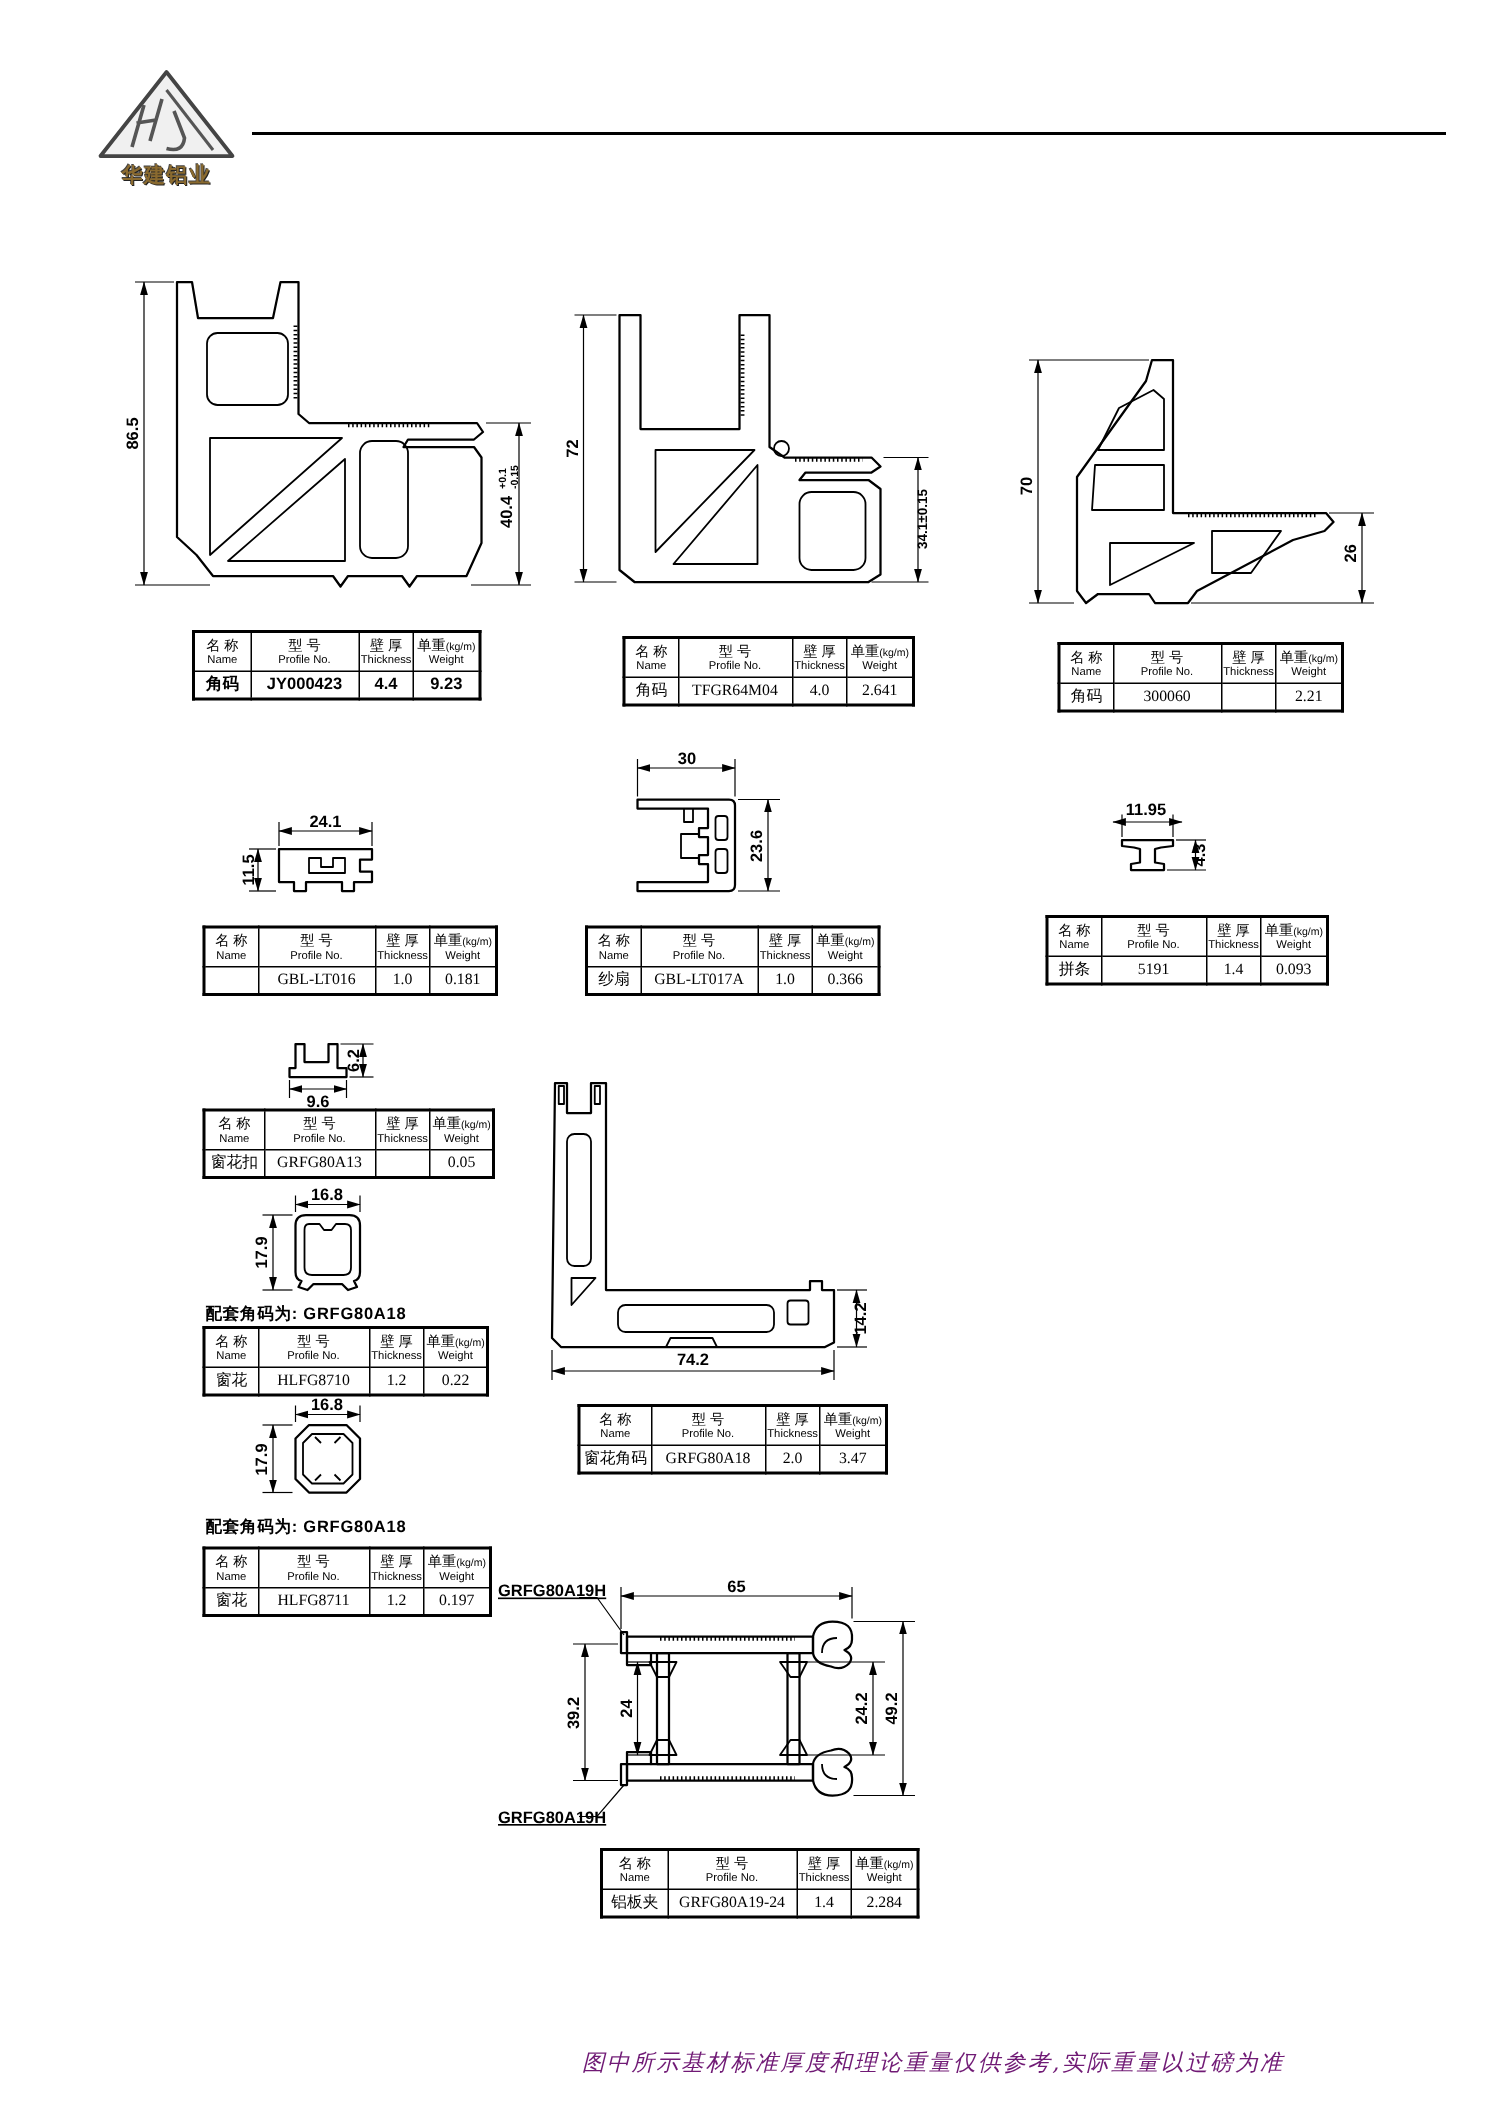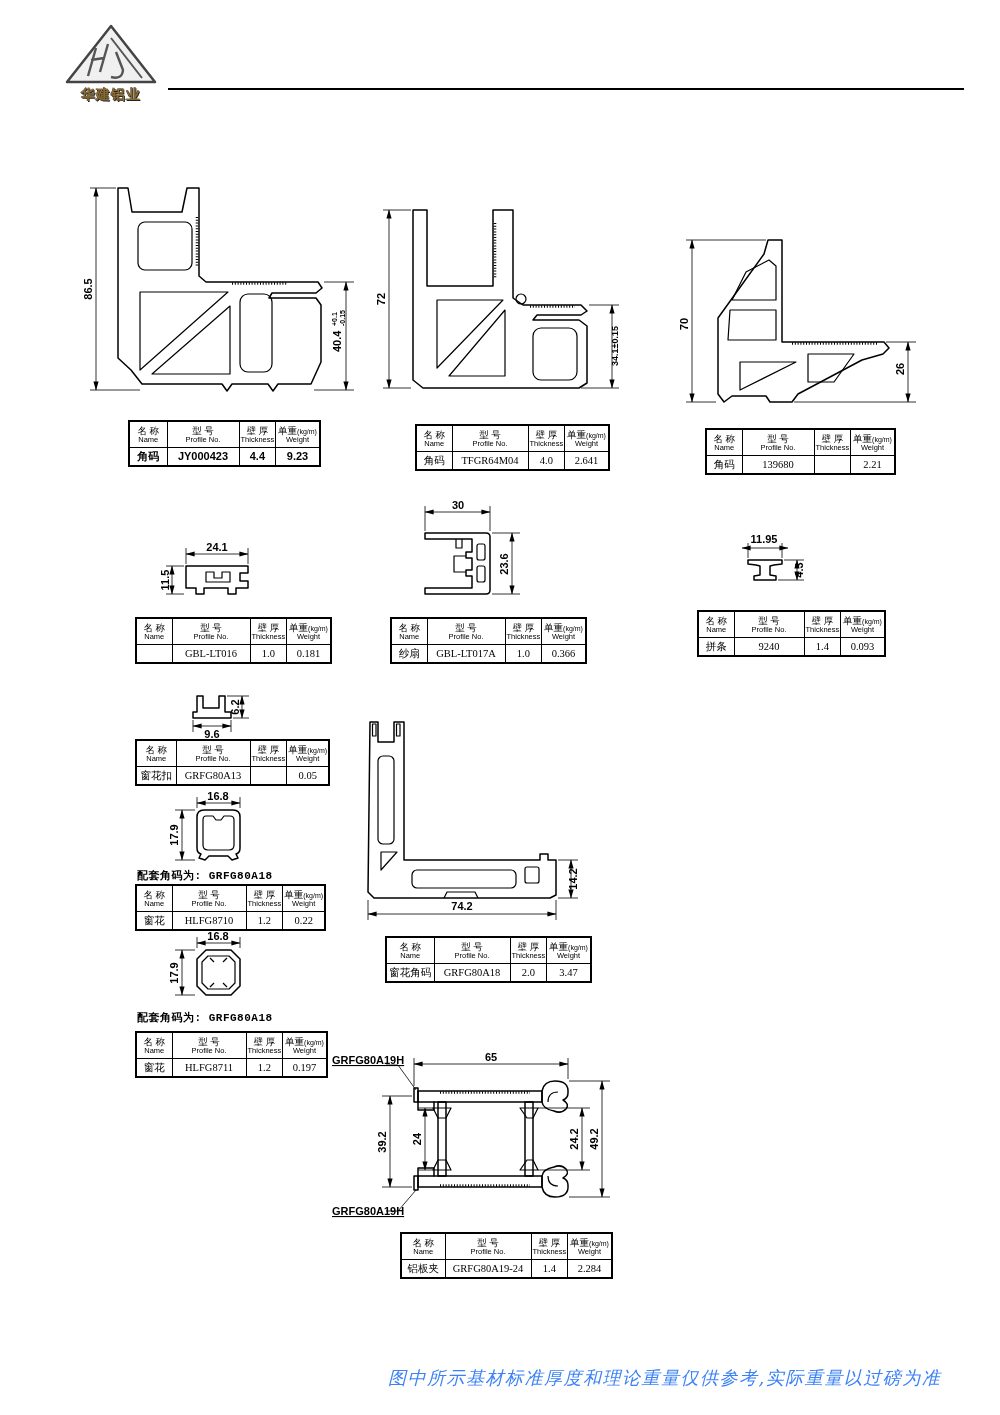--- a/index.html
+++ b/index.html
@@ -1,39 +1,39 @@
 <!DOCTYPE html>
 <html><head>
 <meta charset="utf-8">
 <style>
   html,body{margin:0;padding:0;background:#fff}
   .page{position:relative;width:1000px;height:1415px;background:#fff;font-family:"Liberation Sans",sans-serif;overflow:hidden}
   .title{position:absolute;left:170px;top:44px;font-family:"Liberation Serif",serif;font-size:27px;font-weight:bold;letter-spacing:2px;color:#000}
   .rule{position:absolute;left:168px;top:88px;width:796px;height:2px;background:#000}
-  .logo{position:absolute;left:56px;top:22px;width:110px;height:84px}
+  .logo{position:absolute;left:56px;top:44px;width:110px;height:84px}
   .logo-text{position:absolute;left:0px;top:64px;width:110px;text-align:center;font-size:14px;font-weight:bold;color:#8a6a2f;letter-spacing:1px;text-shadow:0.7px 0.7px 0 #222,-0.5px -0.5px 0 #444}
   svg.draw{position:absolute;overflow:visible}
   .prof path,.prof rect,.prof circle{fill:none;stroke:#000;stroke-width:1.5;stroke-linejoin:round;stroke-linecap:round}
   .cav path,.cav rect,.cav circle{fill:none;stroke:#000;stroke-width:1.2;stroke-linejoin:round}
   .dim line,.dim path{stroke:#000;stroke-width:0.8;fill:none}
   .dim text{font-family:"Liberation Sans",sans-serif;font-size:11px;font-weight:bold;fill:#000}
   text.tol{font-size:7px}
   text.dimsmall{font-size:9px}
   .teeth{stroke:#000;stroke-width:2.6;stroke-dasharray:1 1.8;fill:none}
   .callout-text{font-family:"Liberation Sans",sans-serif;font-size:11px;font-weight:bold;fill:#000;text-decoration:underline}
   .spec{position:absolute;border-collapse:collapse;table-layout:fixed;background:#fff;border:2px solid #000}
   .spec th,.spec td{border:1px solid #000;text-align:center;padding:0 1px;line-height:1.05;overflow:hidden;white-space:nowrap}
   .spec th{font-weight:normal;height:25px}
   .spec td{height:17px;font-family:"Liberation Serif",serif;font-size:10.5px;color:#000}
   .spec .cn{display:block;font-size:9.5px}
   .spec .en{display:block;font-size:7.5px}
   .spec .unit{font-size:7px}
   .spec tr.bold td{font-family:"Liberation Sans",sans-serif;font-weight:bold;font-size:11px}
-  .mate{position:absolute;font-size:11px;font-weight:bold;font-family:Liberation Mono, monospace;color:#000;letter-spacing:0.5px}
-  .note{position:absolute;left:388px;top:1366px;font-family:"DejaVu Serif",serif;font-style:italic;font-size:18px;letter-spacing:1.5px;color:#3b82f6}
+  .mate{position:absolute;font-size:11px;font-weight:bold;font-family:Liberation Sans, sans-serif;color:#000;letter-spacing:0.5px}
+  .note{position:absolute;left:388px;top:1366px;font-family:"DejaVu Serif",serif;font-style:italic;font-size:15px;letter-spacing:1.5px;color:#701a75}
 </style>
 </head>
 <body>
 
 <div class="page">
 
   <div class="logo">
     <svg width="110" height="64">
       <path d="M55,4 L99,60 L11,60 Z" fill="#f0f0f0" stroke="#444" stroke-width="2.5" stroke-linejoin="round"></path>
       <path d="M55,16 L86,56" stroke="#555" stroke-width="2" fill="none"></path>
@@ -238,21 +238,21 @@
           </th>
       <th>
             <span class="cn"><span>单重</span><span class="unit">(kg/m)</span></span>
             <span class="en">Weight</span>
           </th>
     </tr>
       </thead>
     <tbody>
         <tr>
       <td>角码</td>
-      <td>139680</td>
+      <td>300060</td>
       <td></td>
       <td>2.21</td>
     </tr>
       </tbody>
   </table>
 
   <svg class="draw" style="left:148px;top:540px" width="140" height="80">
     <defs>
         <marker id="m4" markerWidth="10" markerHeight="8" refX="8.6" refY="3" orient="auto-start-reverse" markerUnits="userSpaceOnUse">
           <path d="M0,0.4 L9,3 L0,5.6 Z" fill="#000"></path>
@@ -424,21 +424,21 @@
           </th>
       <th>
             <span class="cn"><span>单重</span><span class="unit">(kg/m)</span></span>
             <span class="en">Weight</span>
           </th>
     </tr>
       </thead>
     <tbody>
         <tr>
       <td>拼条</td>
-      <td>9240</td>
+      <td>5191</td>
       <td>1.4</td>
       <td>0.093</td>
     </tr>
       </tbody>
   </table>
 
   <svg class="draw" style="left:175px;top:686px" width="100" height="55">
     <defs>
         <marker id="m7" markerWidth="10" markerHeight="8" refX="8.6" refY="3" orient="auto-start-reverse" markerUnits="userSpaceOnUse">
           <path d="M0,0.4 L9,3 L0,5.6 Z" fill="#000"></path>

